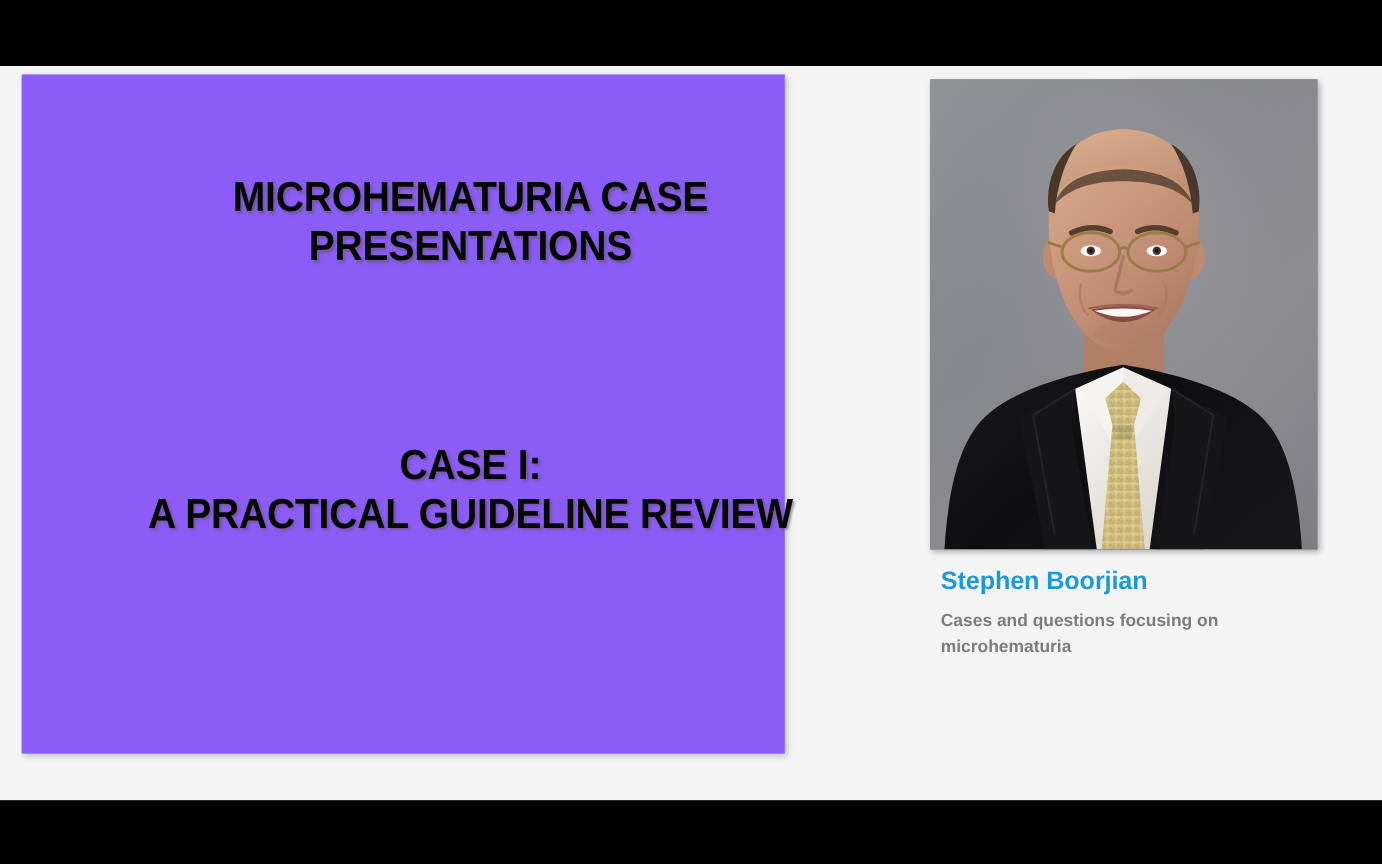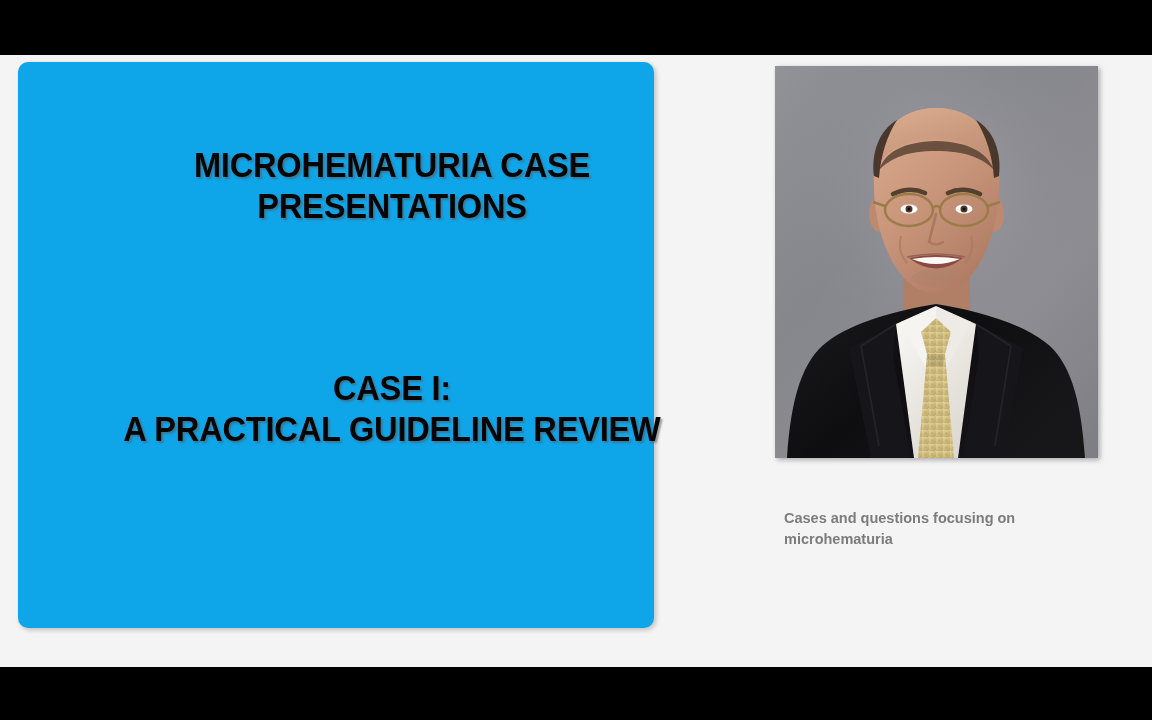--- a/index.html
+++ b/index.html
@@ -41,23 +41,22 @@
     background: #f4f4f4;
   }
 
   
   #slide-panel {
     position: absolute;
     left: 18px;
     top: 7px;
     width: 636px;
     height: 566px;
-    background: #0ea5e9;
+    background: #8b5cf6;
     box-shadow: 2px 2px 5px rgba(0,0,0,0.22);
-    border-radius: 10px;
   }
 
   .slide-title-block {
     position: absolute;
     left: 0;
     width: 748px;
     text-align: center;
     color: #050505;
     font-family: "Liberation Sans", sans-serif;
     font-weight: bold;
@@ -255,20 +254,21 @@
           <path d="M137 193 Q161 189 185 193 Q161 203 137 193 Z" fill="#fbfaf6"></path>
           <path d="M132 191 Q161 185 190 191" stroke="#9a6154" stroke-width="1.6" fill="none"></path>
 
           <path d="M126 170 Q122 186 132 197" stroke="#ab7a62" stroke-width="2" fill="none" opacity="0.75"></path>
           <path d="M196 170 Q200 186 190 197" stroke="#ab7a62" stroke-width="2" fill="none" opacity="0.75"></path>
 
           <ellipse cx="161" cy="212" rx="24" ry="9" fill="#b0806a" opacity="0.45"></ellipse>
         </svg>
       </div>
 
+      <div id="speaker-name">Stephen Boorjian</div>
 
       <div id="speaker-description">Cases and questions focusing on microhematuria</div>
 
     </div>
 
   </div>
 
   <div class="letterbox" id="letterbox-bottom"></div>
 
 </div>

